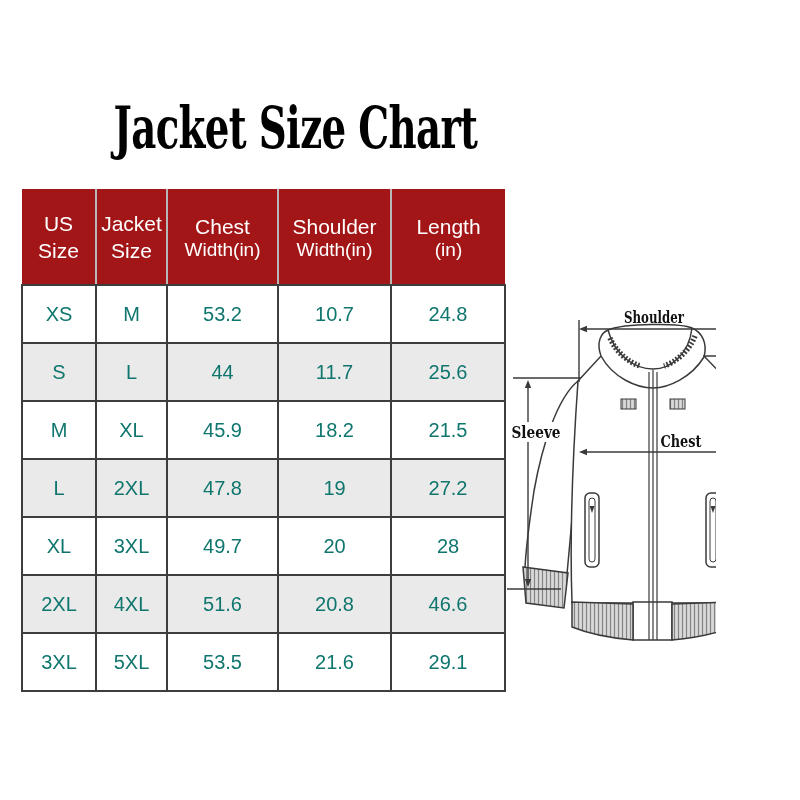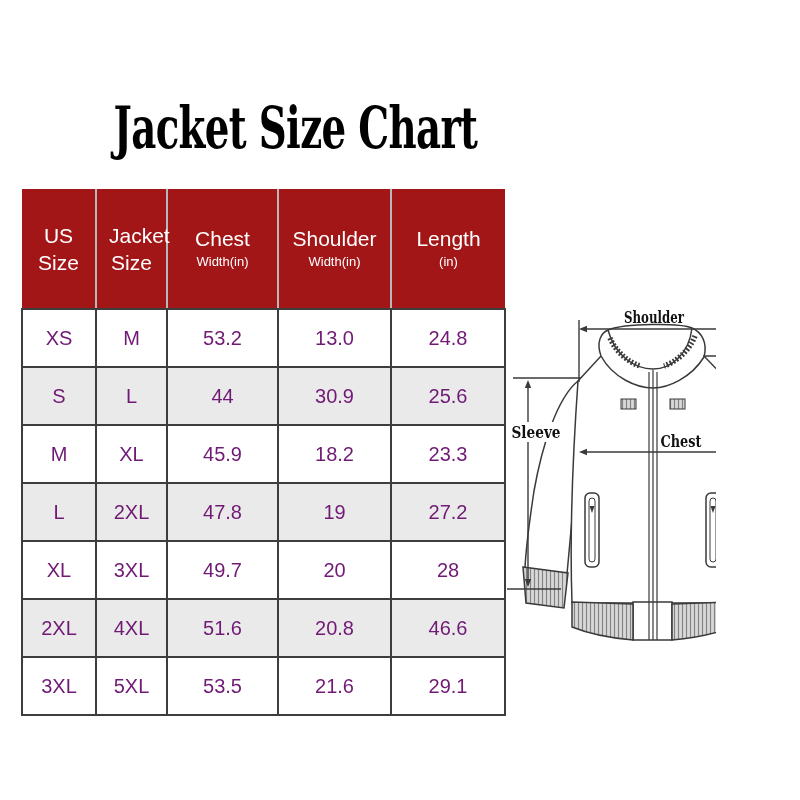--- a/index.html
+++ b/index.html
@@ -10,27 +10,27 @@
   .title-wrap{position:absolute;left:20px;top:72px;width:550px;text-align:center;}
   .title-wrap span{display:inline-block;font-family:"DejaVu Serif", serif;font-weight:bold;
         font-size:57px;line-height:60px;color:#000;white-space:nowrap;
         transform:scaleX(0.68);letter-spacing:-1px;}
 
   
   table.size-table{position:absolute;left:21px;top:163px;width:483px;
         border-collapse:collapse;table-layout:fixed;}
   table.size-table thead th{height:95px;background:#a31617;color:#ffffff;font-weight:normal;
         border-right:2px solid #b8b8b8;border-bottom:2px solid #3d3d3d;
-        vertical-align:middle;text-align:center;padding:12px;}
+        vertical-align:middle;text-align:center;padding:0;}
   table.size-table thead th:last-child{border-right:none;}
   .h-top{display:block;font-size:21px;line-height:27px;}
-  .h-sub{display:block;font-size:13px;line-height:20px;}
+  .h-sub{display:block;font-size:19px;line-height:20px;}
   .h-big{display:block;font-size:21px;line-height:27px;}
   table.size-table tbody td{height:56px;border:2px solid #3d3d3d;background:#ffffff;
-        text-align:center;vertical-align:middle;font-size:20px;color:#701a75;padding:0;}
+        text-align:center;vertical-align:middle;font-size:20px;color:#0f766e;padding:0;}
   table.size-table tbody tr.alt td{background:#eaeaea;}
 
   
   .diagram{position:absolute;left:505px;top:270px;width:295px;height:360px;}
   .diagram text{font-family:"DejaVu Serif", serif;font-weight:bold;fill:#111;}
 </style>
 </head>
 <body>
 
 <div class="stage">
@@ -69,36 +69,36 @@
           <span class="h-top">Length</span>
           <span class="h-sub">(in)</span>
         </th>
       </tr>
     </thead>
     <tbody>
       <tr>
         <td>XS</td>
         <td>M</td>
         <td>53.2</td>
-        <td>13.0</td>
+        <td>10.7</td>
         <td>24.8</td>
       </tr>
       <tr class="alt">
         <td>S</td>
         <td>L</td>
         <td>44</td>
-        <td>30.9</td>
+        <td>11.7</td>
         <td>25.6</td>
       </tr>
       <tr>
         <td>M</td>
         <td>XL</td>
         <td>45.9</td>
         <td>18.2</td>
-        <td>23.3</td>
+        <td>21.5</td>
       </tr>
       <tr class="alt">
         <td>L</td>
         <td>2XL</td>
         <td>47.8</td>
         <td>19</td>
         <td>27.2</td>
       </tr>
       <tr>
         <td>XL</td>

